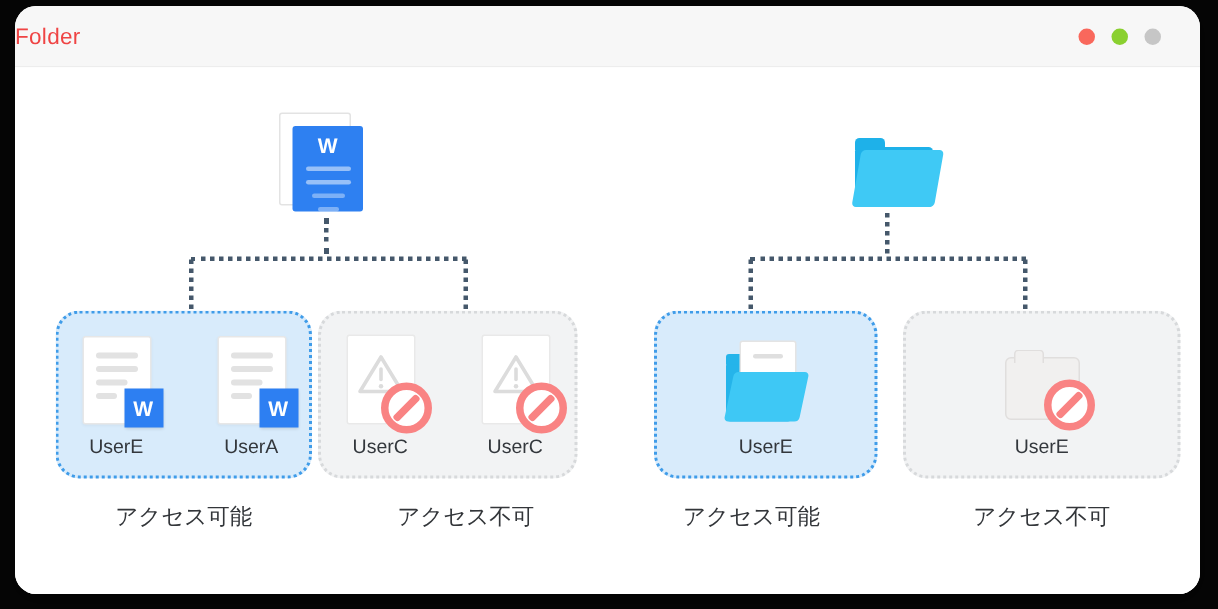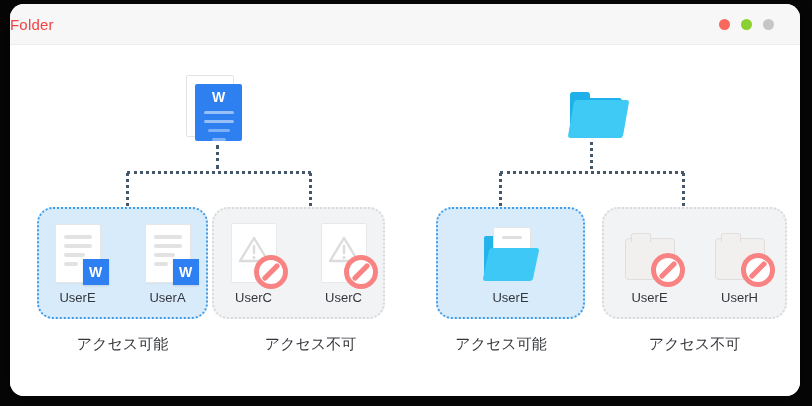--- a/index.html
+++ b/index.html
@@ -201,28 +201,20 @@
 
     <div class="group denied g4">
       <div class="user">
         <div class="slot">
           <div class="folder-gray">
             <div class="ban"></div>
           </div>
         </div>
         <span class="name">UserE</span>
       </div>
-      <div class="user">
-        <div class="slot">
-          <div class="folder-gray">
-            <div class="ban"></div>
-          </div>
-        </div>
-        <span class="name">UserH</span>
-      </div>
     </div>
 
     <div class="caption c1">アクセス可能</div>
     <div class="caption c2">アクセス不可</div>
     <div class="caption c3">アクセス可能</div>
     <div class="caption c4">アクセス不可</div>
 
   </div>
 </div>
 

